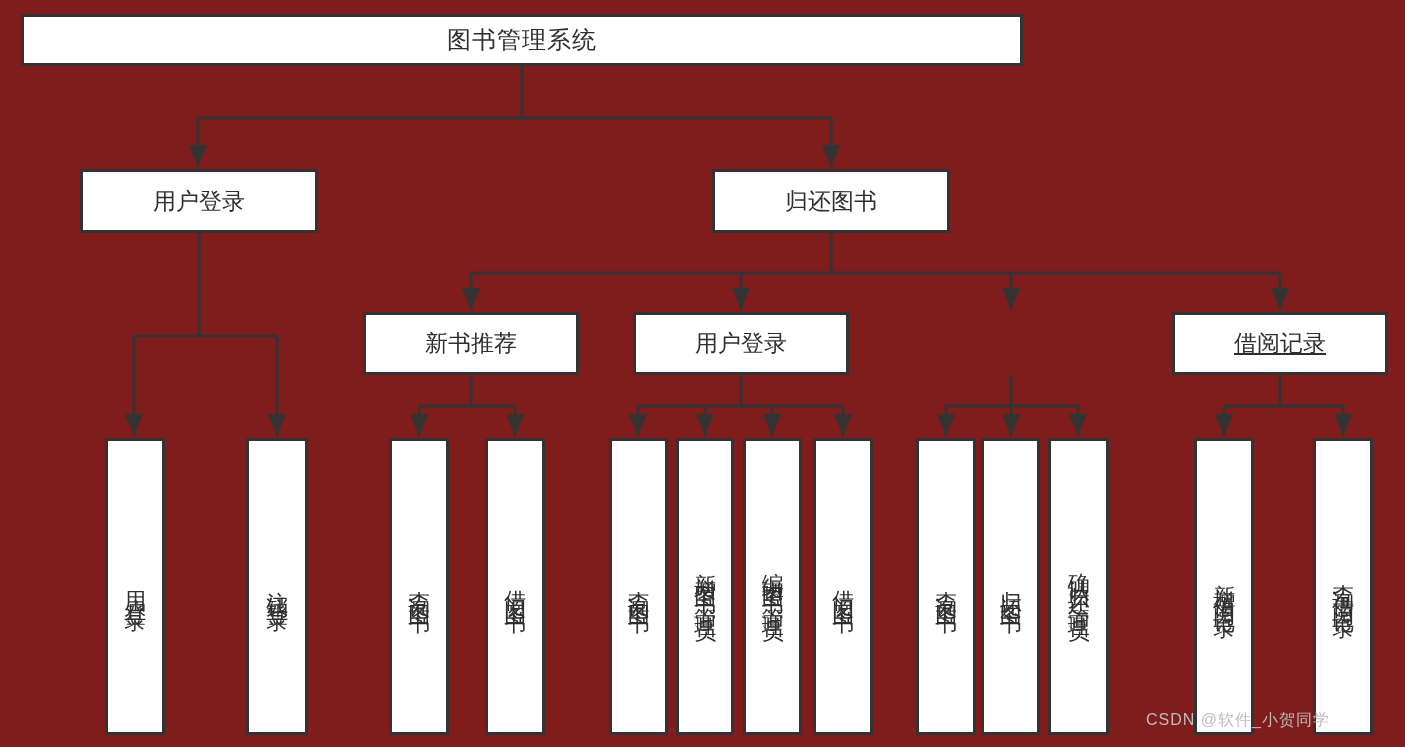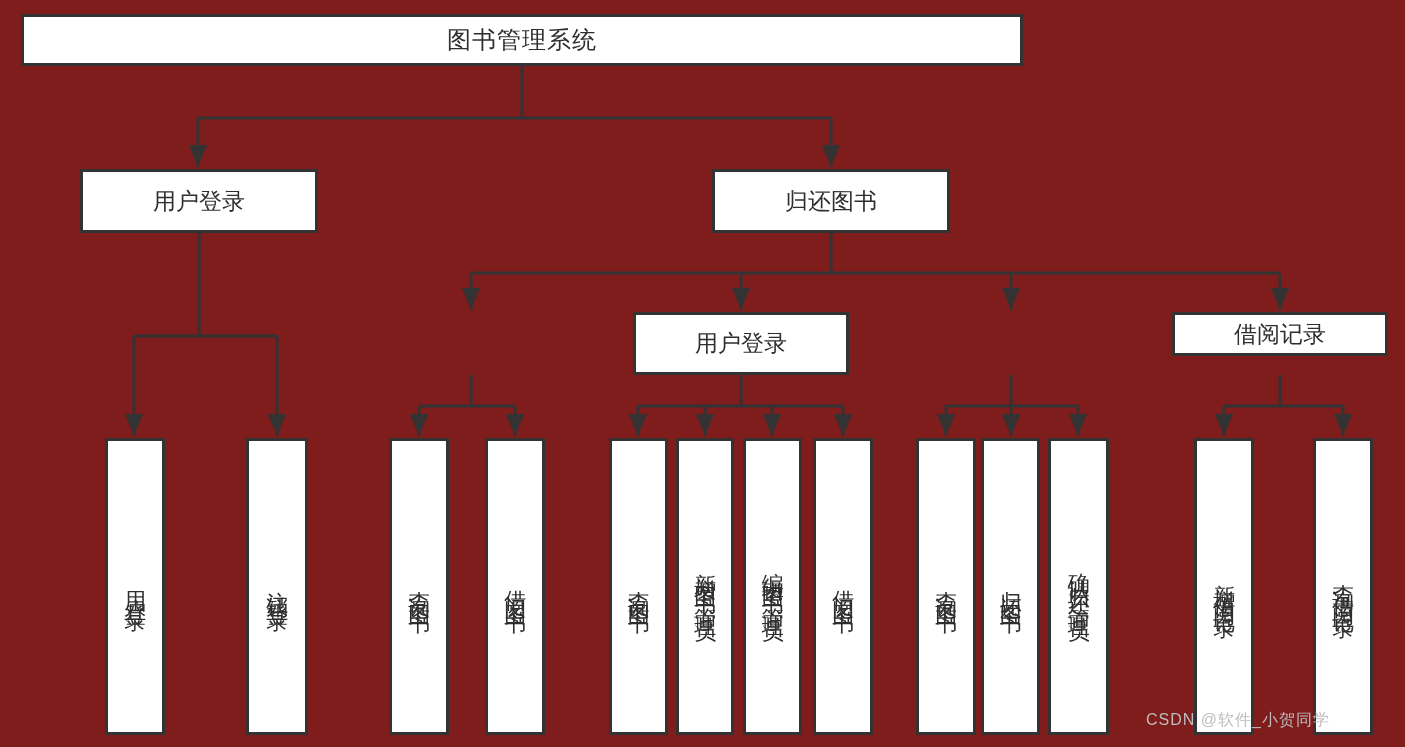--- a/index.html
+++ b/index.html
@@ -116,22 +116,23 @@
       <path d="M1224,406 V436" marker-end="url(#arrow)"></path>
       <path d="M1343,406 V436" marker-end="url(#arrow)"></path>
     </g>
   </svg>
 
   <div class="node root" style="left:21px; top:14px; width:1002px; height:52px;">图书管理系统</div>
 
   <div class="node" style="left:80px; top:169px; width:238px; height:64px;">用户登录</div>
   <div class="node" style="left:712px; top:169px; width:238px; height:64px;">归还图书</div>
 
+  <div class="node" style="left:363px; top:312px; width:216px; height:63px;">新书推荐</div>
   <div class="node" style="left:633px; top:312px; width:216px; height:63px;">用户登录</div>
-  <div class="node" style="left:1172px; top:312px; width:216px; height:44px;">借阅记录</div>
+  <div class="node" style="left:1172px; top:312px; width:216px; height:63px;text-decoration:underline;">借阅记录</div>
 
   <div class="vnode" style="left:105px; top:438px; width:60px; height:297px;">用户登录</div>
   <div class="vnode" style="left:246px; top:438px; width:62px; height:297px;">注销登录</div>
 
   <div class="vnode" style="left:389px; top:438px; width:60px; height:297px;">查询图书</div>
   <div class="vnode" style="left:485px; top:438px; width:60px; height:297px;">借阅图书</div>
 
   <div class="vnode" style="left:609px; top:438px; width:59px; height:297px;">查询图书</div>
   <div class="vnode" style="left:676px; top:438px; width:58px; height:297px;">新增图书（管理员）</div>
   <div class="vnode" style="left:743px; top:438px; width:59px; height:297px;">编辑图书（管理员）</div>

